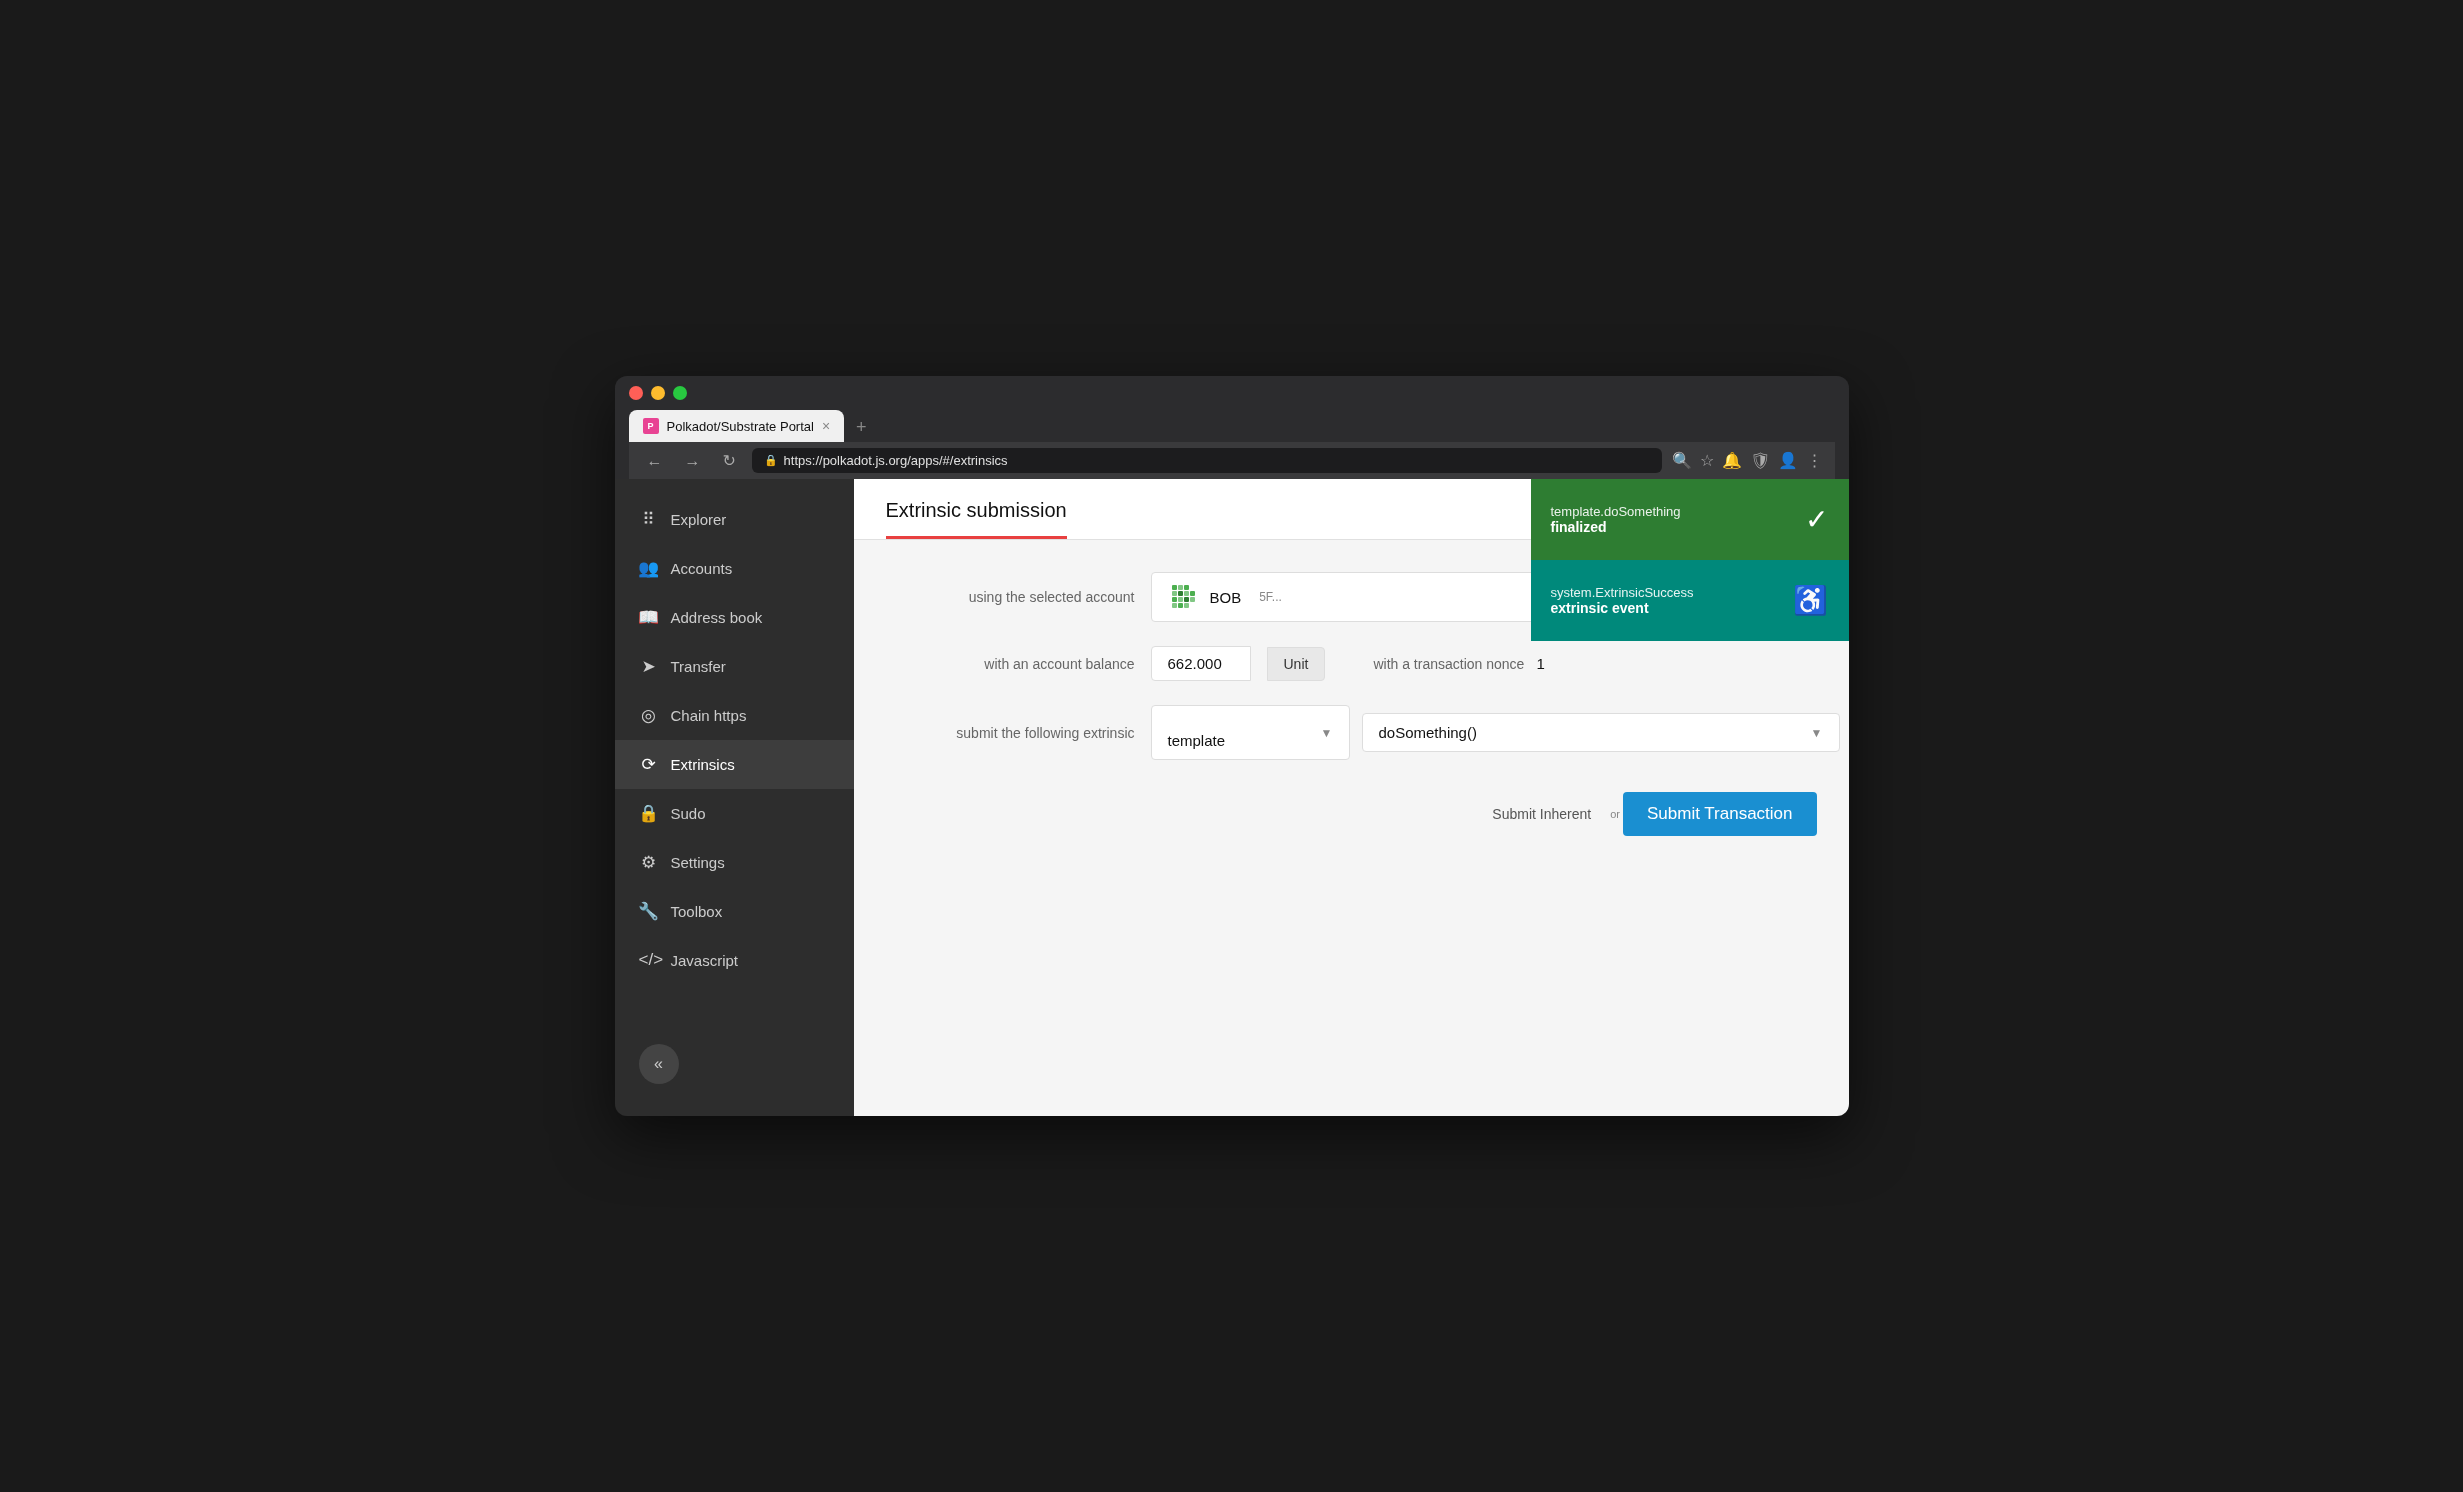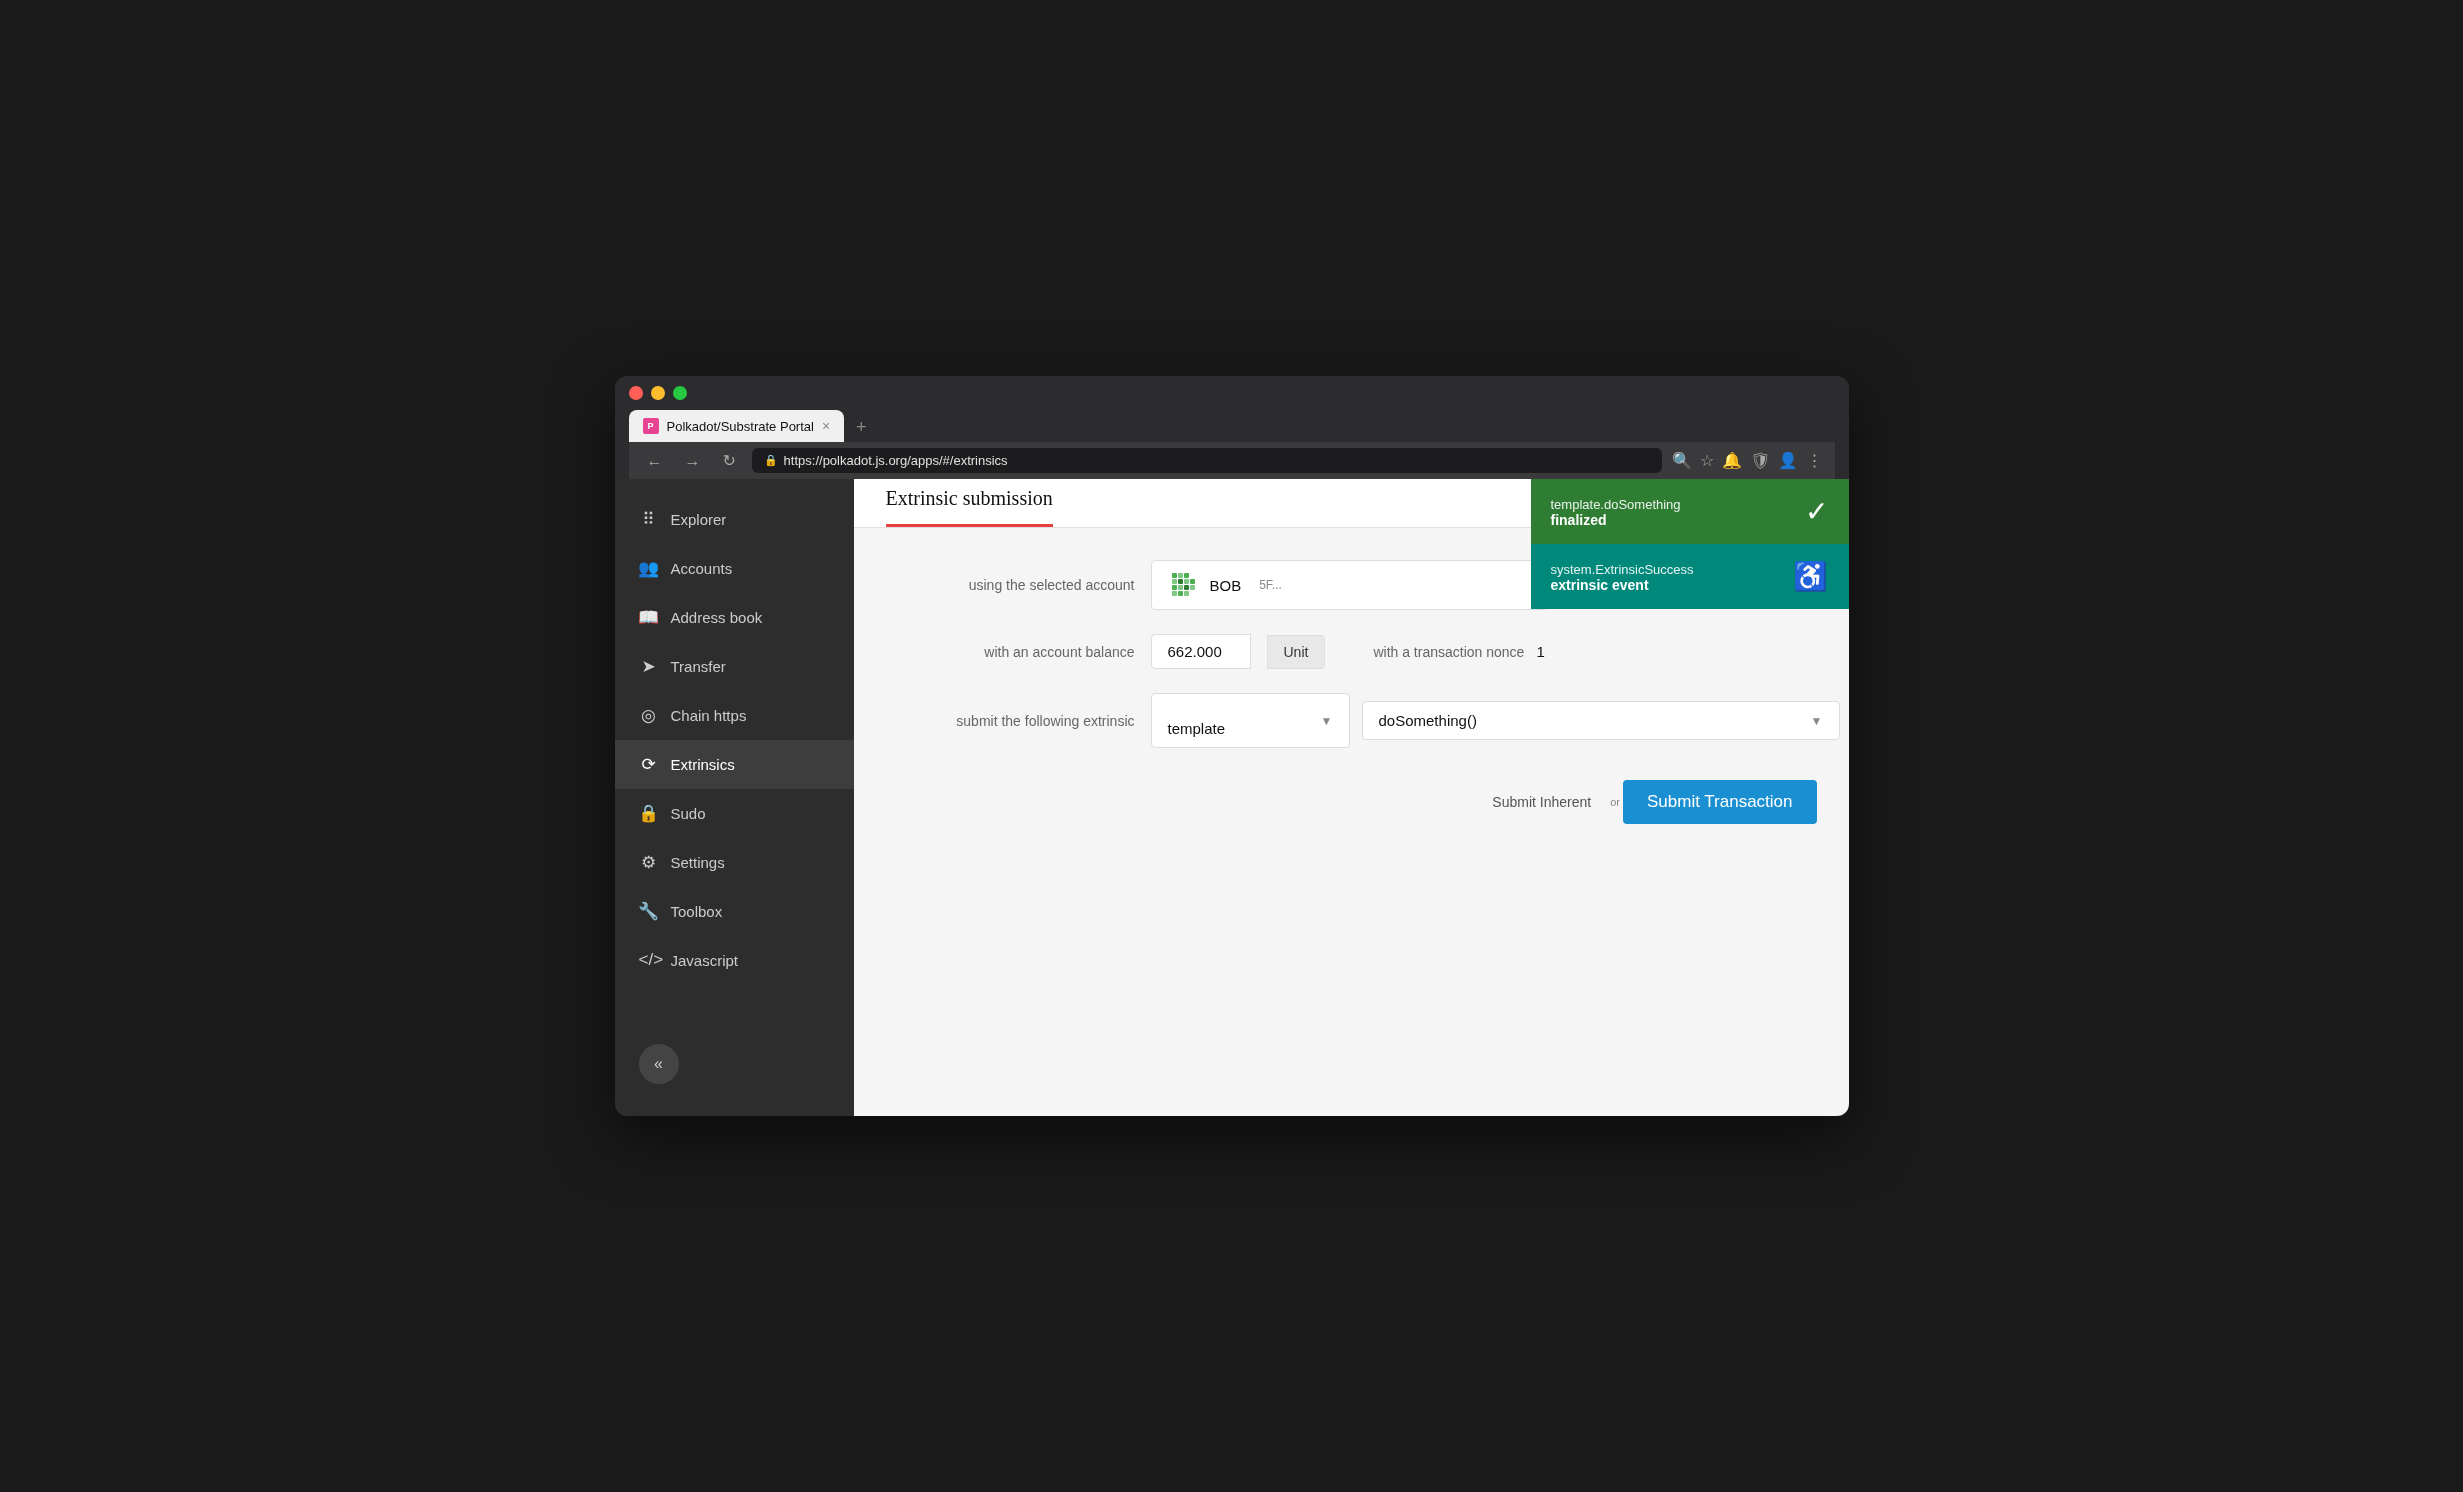--- a/index.html
+++ b/index.html
@@ -194,23 +194,22 @@
     
     .main-content {
       flex: 1;
       background: #f5f5f5;
       position: relative;
       overflow: hidden;
     }
 
     .page-header {
       background: white;
-      padding: 8px 32px 0;
+      padding: 20px 32px 0;
       border-bottom: 1px solid #e0e0e0;
-      font-family: Liberation Serif, serif;
     }
 
     .page-title-underline {
       display: inline-block;
       font-size: 20px;
       font-weight: 500;
       color: #111;
       padding-bottom: 14px;
       border-bottom: 3px solid #e84040;
     }
@@ -386,22 +385,22 @@
     
     .notifications {
       position: absolute;
       top: 0;
       right: 0;
       width: 318px;
     }
 
     .toast {
       display: flex;
-      align-items: flex-end;
-      padding: 16px 20px;
+      align-items: center;
+      padding: 24px 20px;
       color: white;
       gap: 12px;
     }
 
     .toast-finalized {
       background: #2e7d32;
     }
 
     .toast-event {
       background: #00897b;

